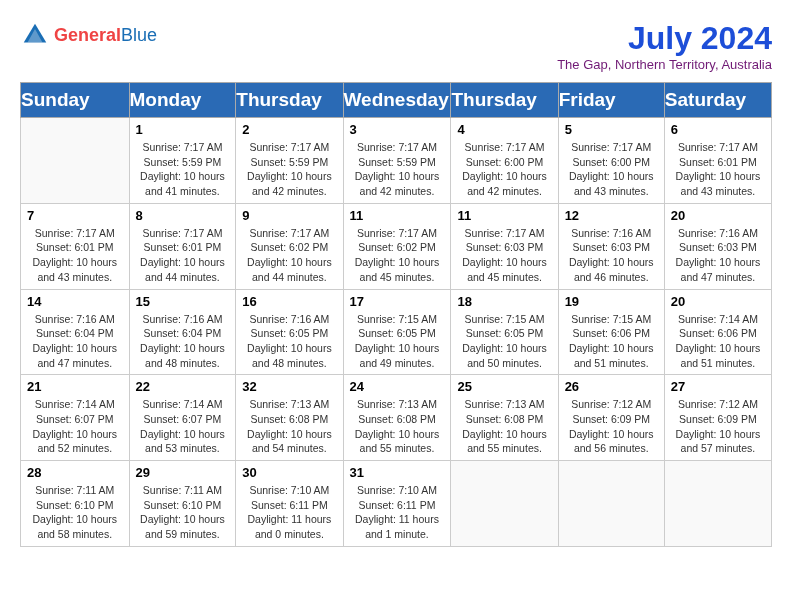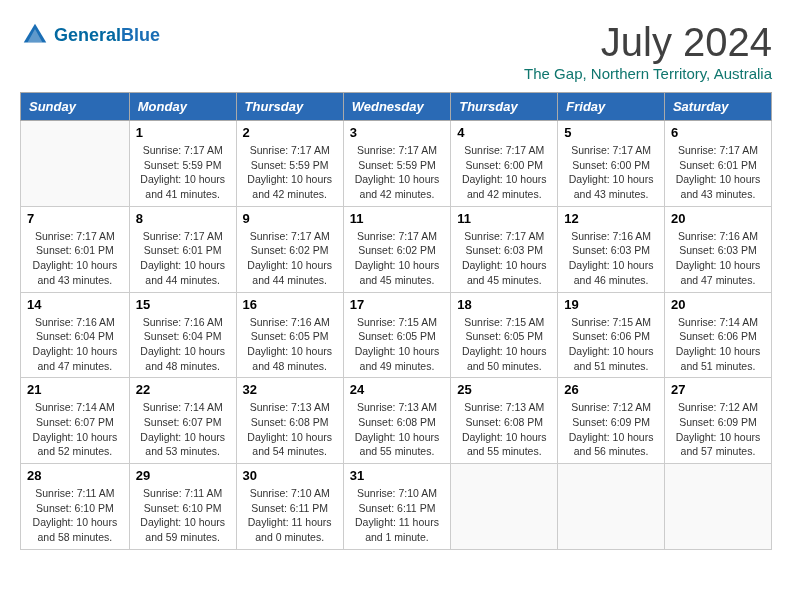--- a/index.html
+++ b/index.html
@@ -17,58 +17,57 @@
       margin-bottom: 10px;
     }
     .logo {
       display: flex;
       align-items: center;
       gap: 4px;
     }
     .logo-text-general {
       font-size: 18px;
       font-weight: bold;
-      color: #0369a1;
+      color: #ef4444;
       margin-top: 31px;
     }
     .logo-text-blue {
       font-size: 18px;
-      font-weight: bold;
+      font-weight: normal;
       color: #1a6eb5;
     }
     .logo-icon {
       width: 30px;
       height: 30px;
     }
     .title-block {
       text-align: right;
     }
     .month-year {
-      font-size: 40px;
-      font-weight: normal;
-      color: #404040;
+      font-size: 32px;
+      font-weight: bold;
+      color: #1d4ed8;
     }
     .location {
-      font-size: 15px;
-      color: #0f766e;
+      font-size: 13px;
+      color: #701a75;
     }
     table {
       width: 100%;
       border-collapse: collapse;
       font-size: 11px;
     }
     .day-header {
       background-color: #2a6ab5;
       color: #fff;
       text-align: left;
-      padding: 6px 8px;
-      font-size: 13px;
+      padding: 6px 0;
+      font-size: 19px;
       font-weight: bold;
       border: 1px solid #aaa;
-      font-style: italic;
     }
     td {
       border: 1px solid #ccc;
       vertical-align: top;
       padding: 4px 6px;
       width: 108px;
       min-height: 80px;
     }
     .day-num {
       font-weight: bold;

